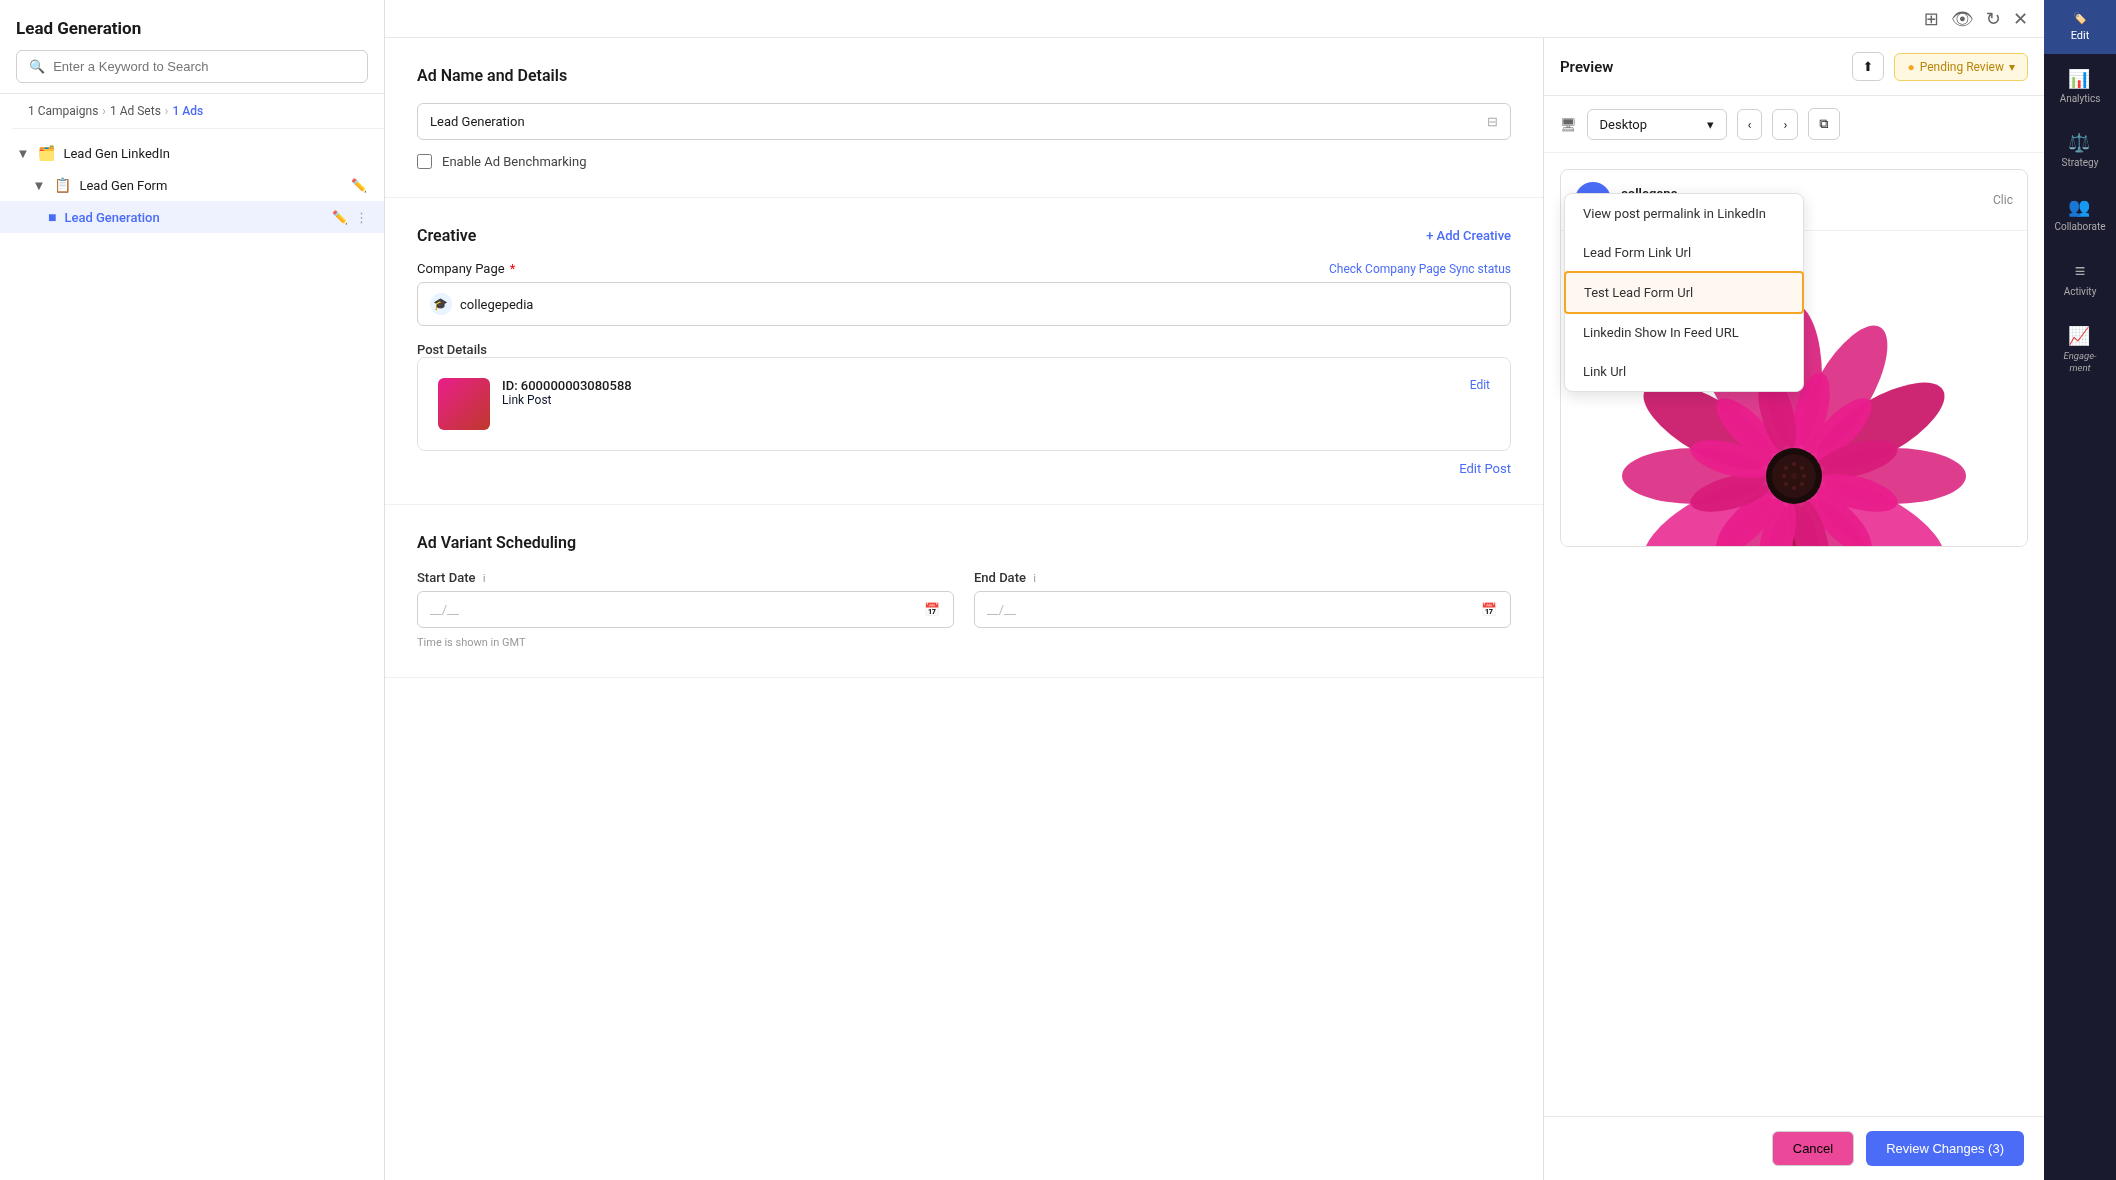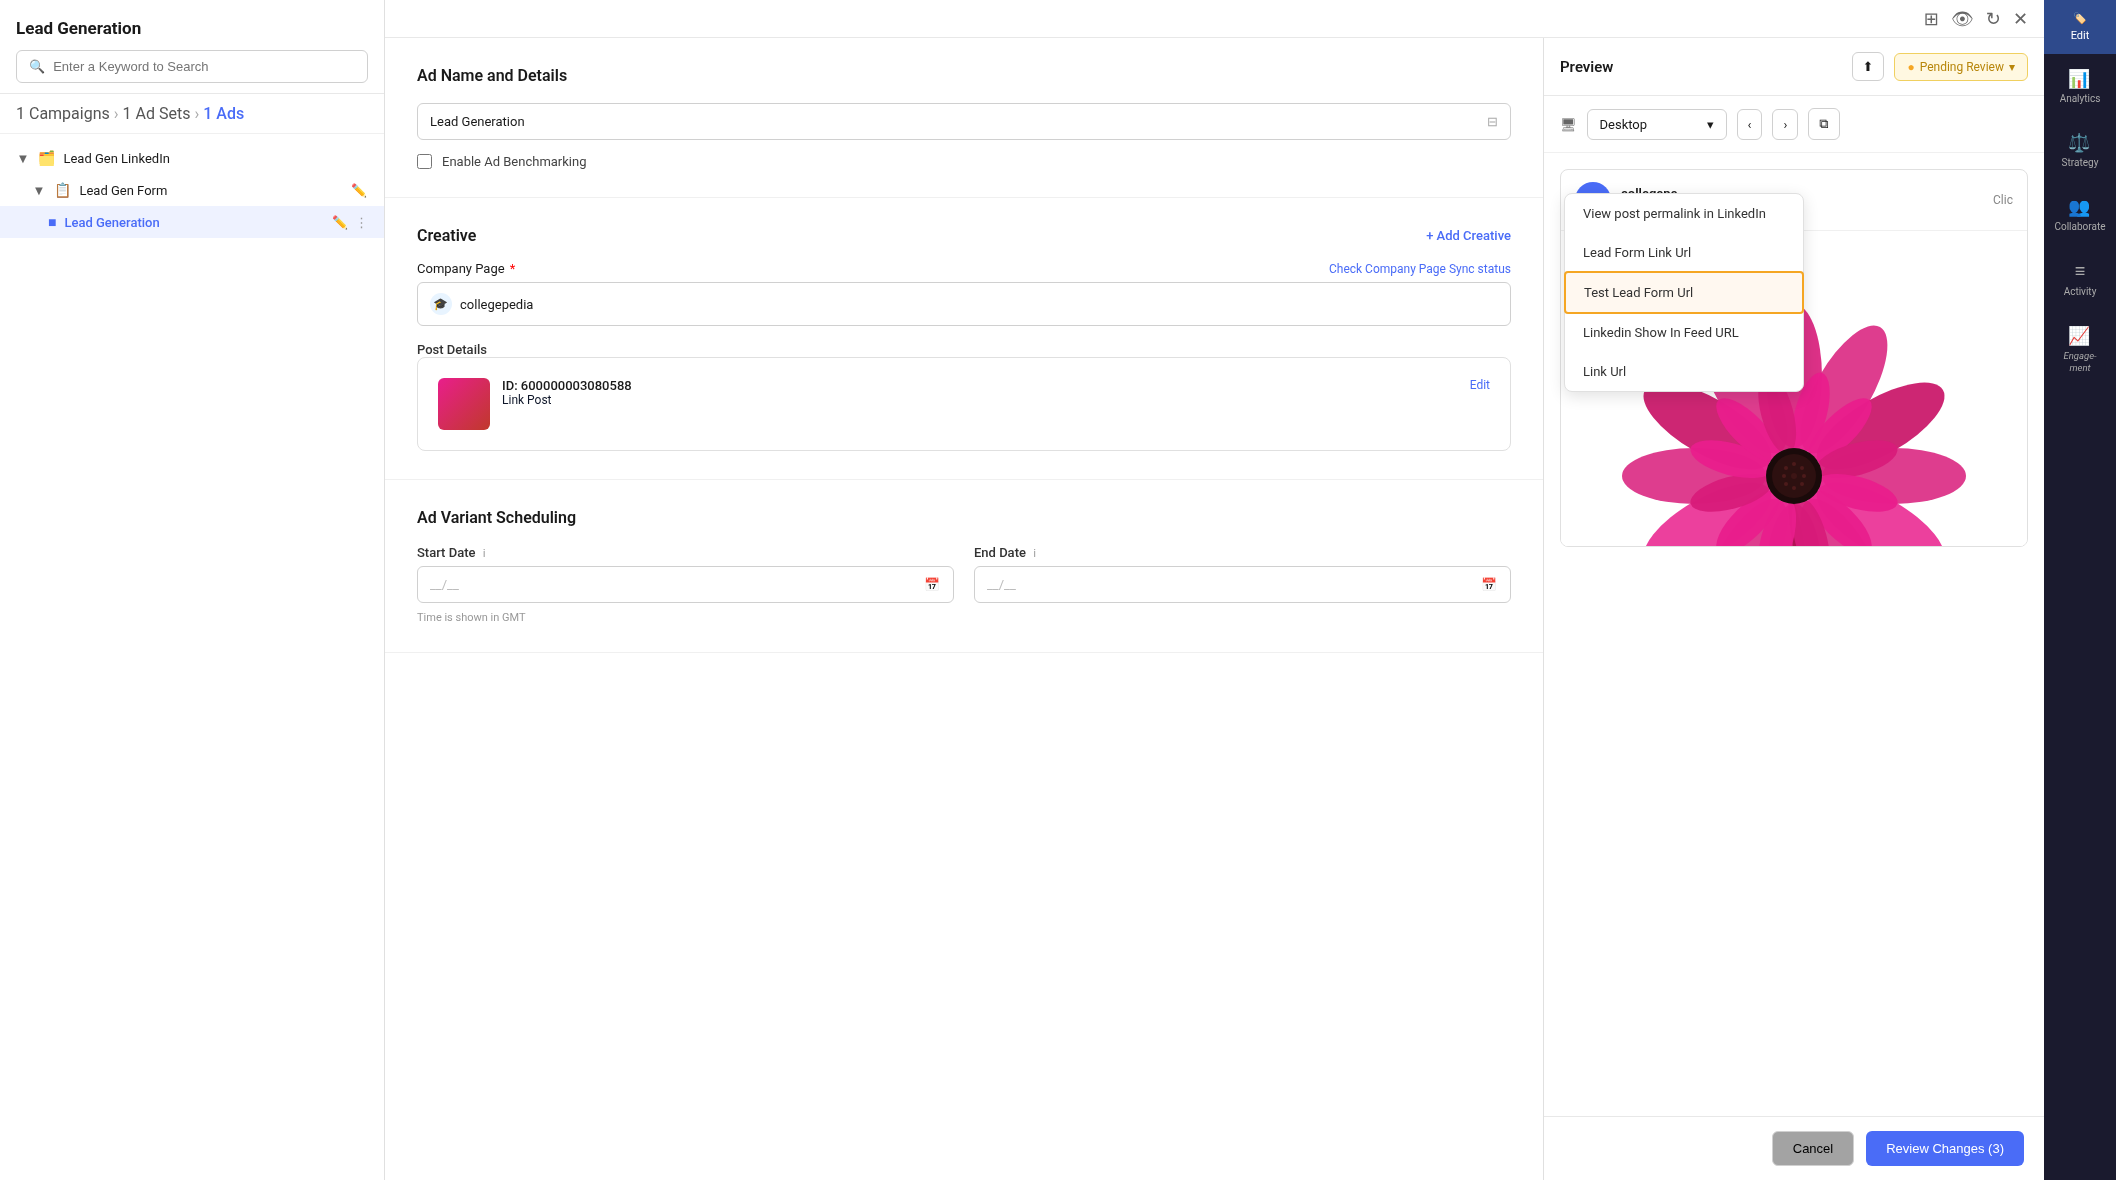--- a/index.html
+++ b/index.html
@@ -70,23 +70,24 @@
       width: 100%;
       font-size: 13px;
       color: #666;
       background: transparent;
     }
     .breadcrumb {
       display: flex;
       align-items: center;
       gap: 4px;
       padding: 10px 16px;
-      font-size: 16px;
+      font-size: 12px;
       color: #555;
       border-bottom: 1px solid #f0f0f0;
+      margin-left: 12px;
     }
     .breadcrumb .active-crumb { color: #4a6cf7; font-weight: 500; }
     .breadcrumb .sep { color: #aaa; }
     .tree-area { padding: 8px 0; overflow-y: auto; flex: 1; }
     .tree-item {
       display: flex;
       align-items: center;
       padding: 8px 16px;
       gap: 8px;
       cursor: pointer;
@@ -299,21 +300,21 @@
     .bottom-bar {
       padding: 14px 20px;
       display: flex;
       justify-content: flex-end;
       gap: 12px;
       border-top: 1px solid #e8e8e8;
       background: #fff;
     }
     .cancel-btn {
       border: 1px solid #d0d0d0;
-      background: #a3a3a3;
+      background: #ec4899;
       border-radius: 6px;
       padding: 2px 20px;
       font-size: 13px;
       cursor: pointer;
     }
     .review-btn {
       background: #4a6cf7;
       color: #fff;
       border: none;
       border-radius: 6px;
@@ -457,20 +458,23 @@
           <div class="post-details-label">Post Details</div>
           <div class="post-card">
             <div class="post-thumb">
               <div style="width:100%;height:100%;background:linear-gradient(135deg,#e91e8c,#c0392b);"></div>
             </div>
             <div class="post-info">
               <div class="post-id">ID: 600000003080588</div>
               <div class="post-type">Link Post</div>
             </div>
             <span class="post-edit-btn">Edit</span>
+          </div>
+          <div class="edit-post-row">
+            <span class="edit-post-link">Edit Post</span>
           </div>
         </div>
       </div>
 
       <div class="form-section">
         <h3>Ad Variant Scheduling</h3>
         <div class="scheduling-row">
           <div class="scheduling-col">
             <div class="form-label">
               <span>Start Date</span>

